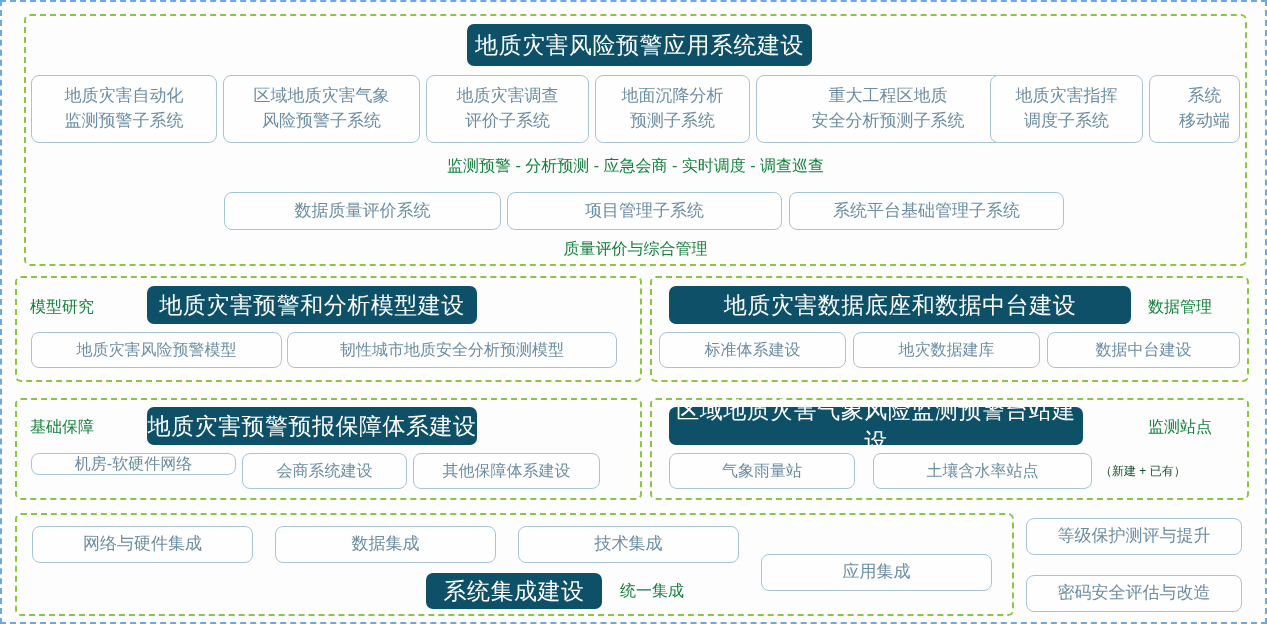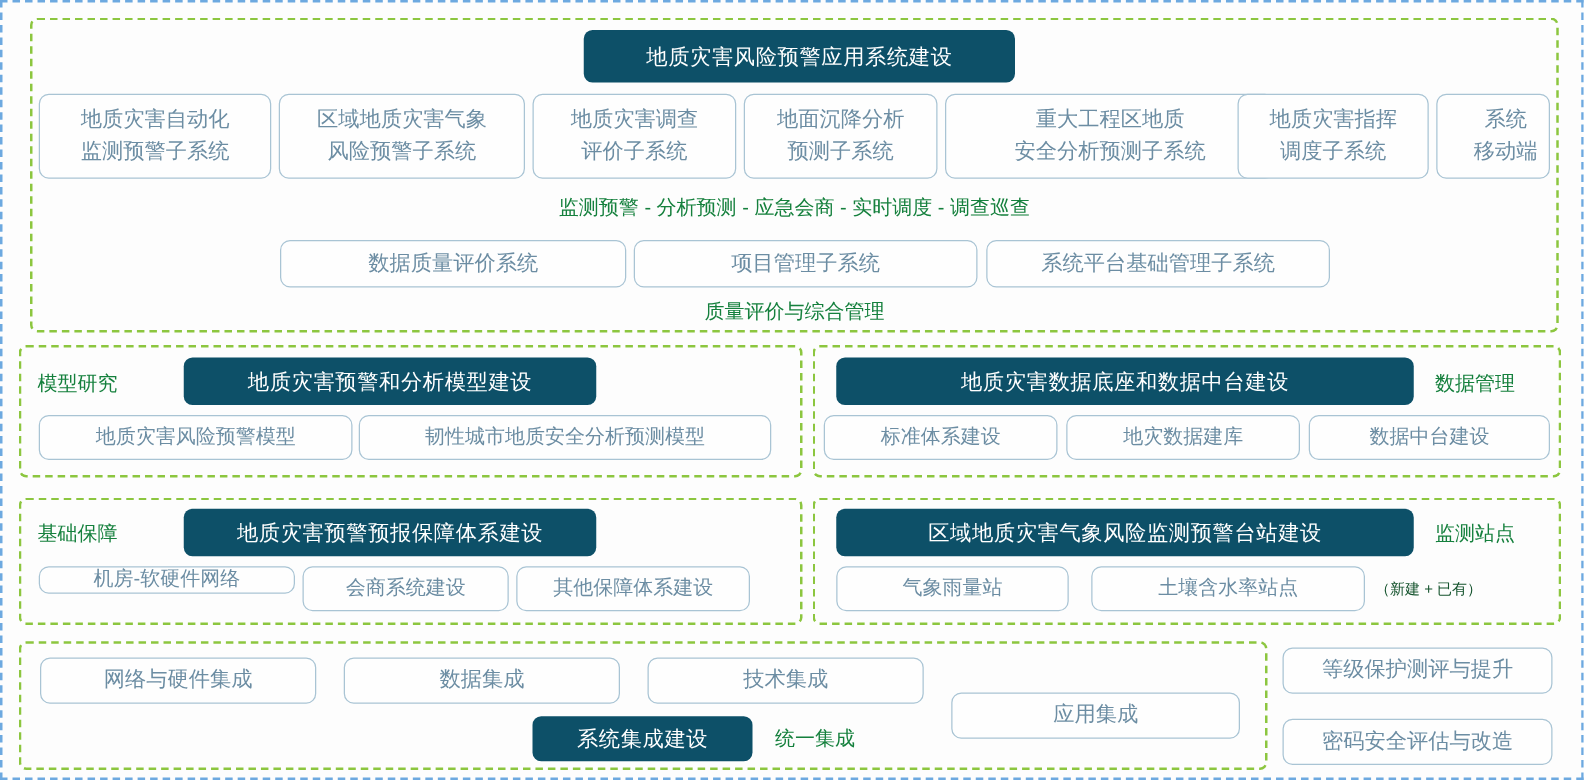--- a/index.html
+++ b/index.html
@@ -50,21 +50,21 @@
   
   .pill {
     box-sizing: border-box;
     background: #0d5068;
     color: #ffffff;
     border-radius: 7px;
     display: flex;
     align-items: center;
     justify-content: center;
     text-align: center;
-    font-size: 17px;
+    font-size: 23px;
     letter-spacing: 0.5px;
   }
 
   
   .orange {
     color: #15803d;
     font-weight: normal;
     font-size: 16px;
     display: flex;
     align-items: center;
@@ -136,21 +136,21 @@
 
   <div class="orange abs" style="left:28px; top:408px; width:100px; height:34px;">基础保障</div>
   <div class="pill abs" style="left:145px; top:405px; width:330px; height:38px;">地质灾害预警预报保障体系建设</div>
 
   <div class="box abs sm" style="left:29px; top:451px; width:205px; height:22px;">机房-软硬件网络</div>
   <div class="box abs sm" style="left:240px; top:451px; width:165px; height:36px;">会商系统建设</div>
   <div class="box abs sm" style="left:411px; top:451px; width:187px; height:36px;">其他保障体系建设</div>
 
   <div class="gpanel" style="left:648px; top:396px; width:599px; height:102px;"></div>
 
-  <div class="pill abs" style="left:667px; top:405px; width:462px; height:38px;">区域地质灾害气象风险监测预警台站建设</div>
+  <div class="pill abs" style="left:667px; top:405px; width:414px; height:38px;">区域地质灾害气象风险监测预警台站建设</div>
   <div class="orange abs" style="left:1146px; top:408px; width:95px; height:34px;">监测站点</div>
 
   <div class="box abs sm" style="left:667px; top:451px; width:186px; height:36px;">气象雨量站</div>
   <div class="box abs sm" style="left:871px; top:451px; width:219px; height:36px;">土壤含水率站点</div>
   <div class="graytext abs" style="left:1098px; top:451px; width:150px; height:36px;">（新建 + 已有）</div>
 
   <div class="gpanel" style="left:13px; top:511px; width:999px; height:103px;"></div>
 
   <div class="box abs" style="left:30px; top:524px; width:221px; height:37px;">网络与硬件集成</div>
   <div class="box abs" style="left:273px; top:524px; width:221px; height:37px;">数据集成</div>

